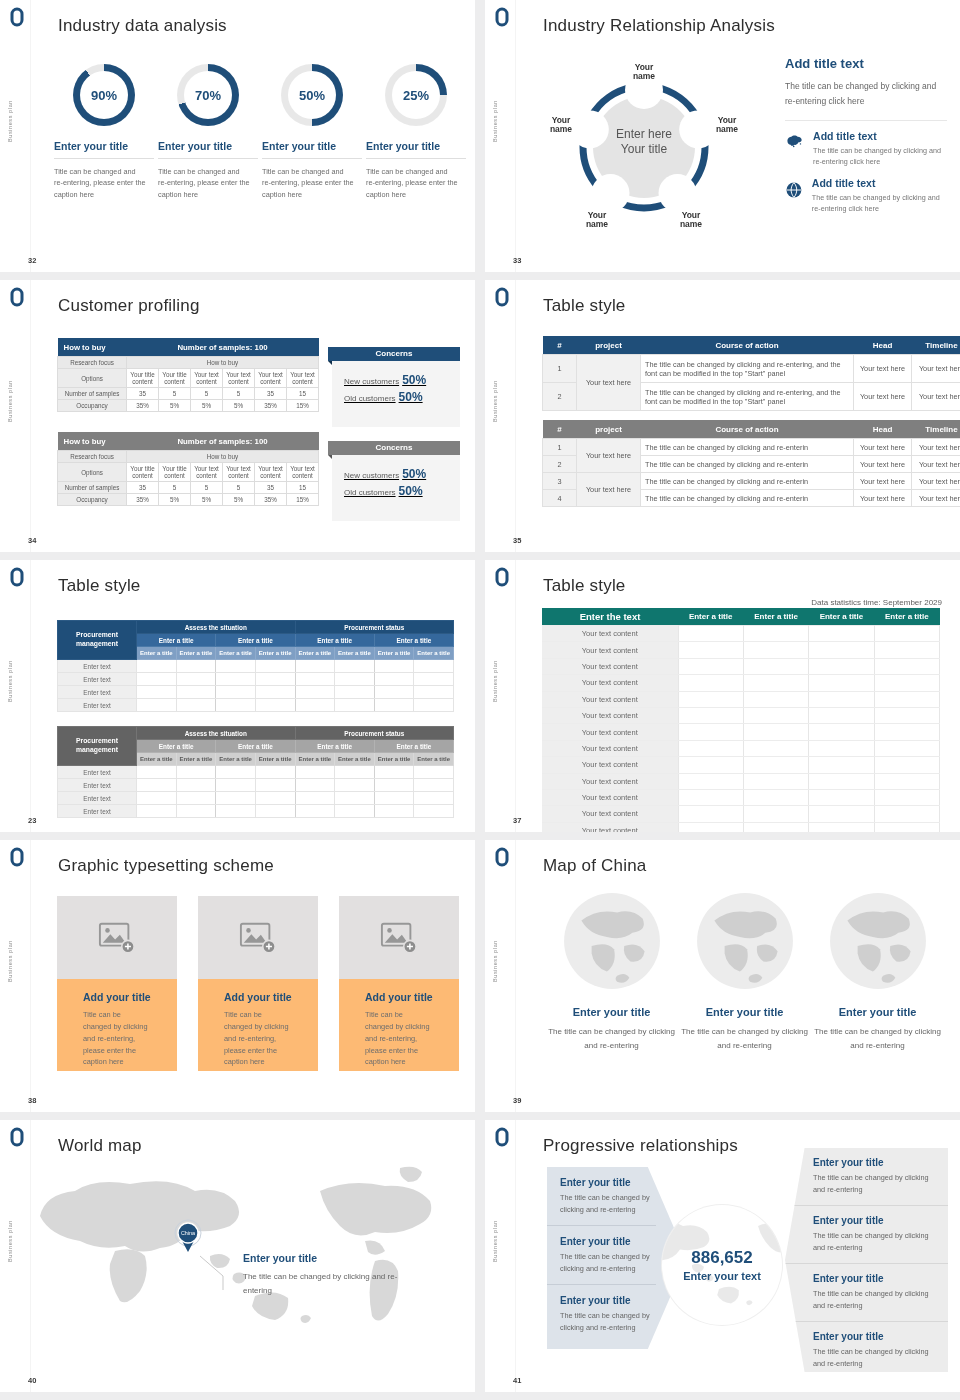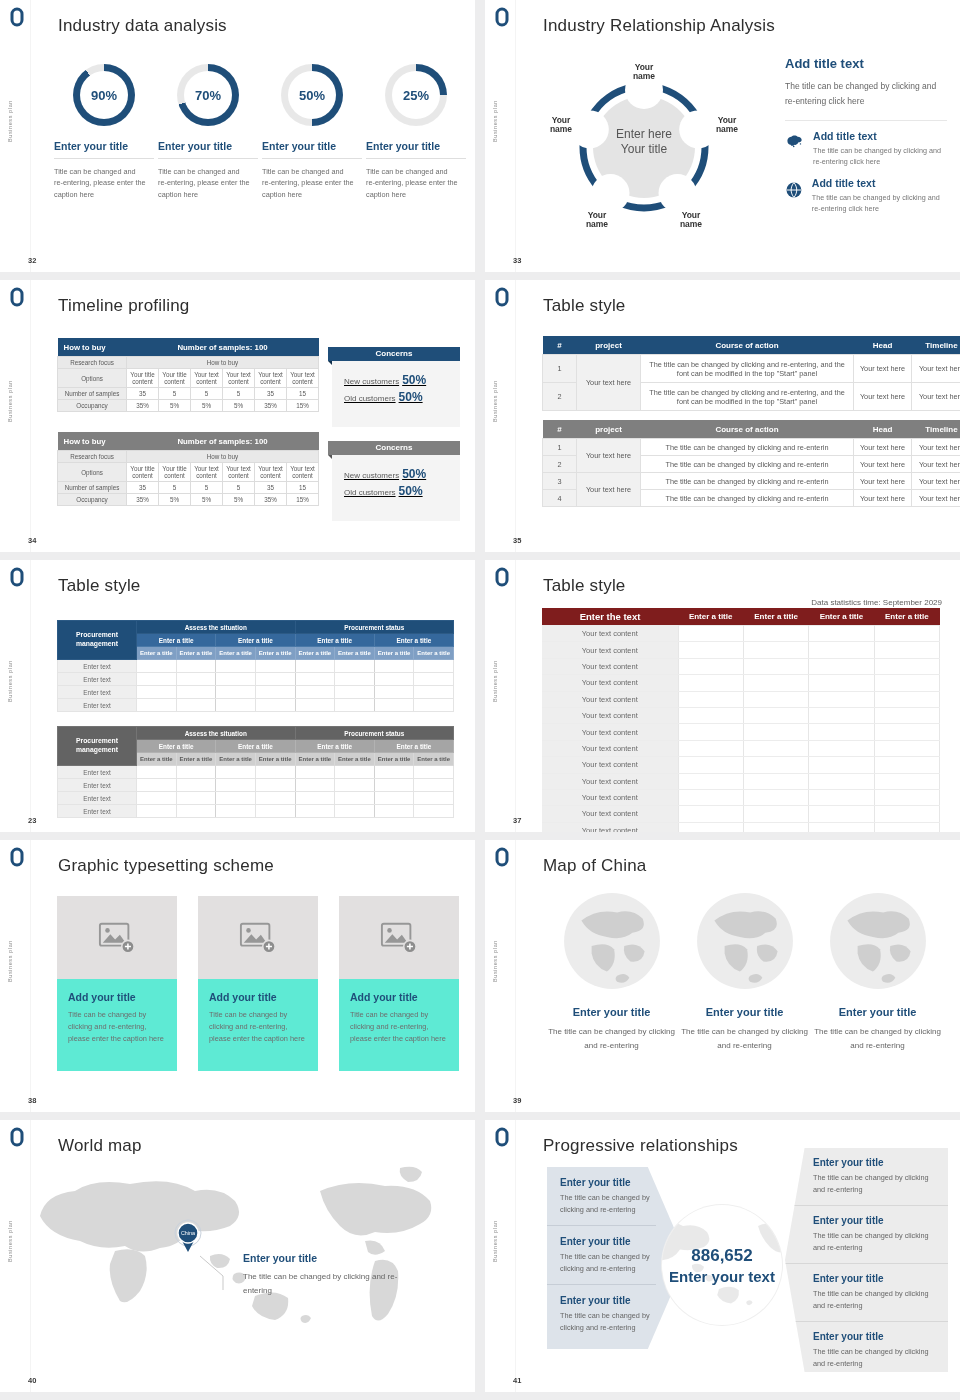--- a/index.html
+++ b/index.html
@@ -48,48 +48,48 @@
   .concerns .row{font-size:8px;color:#5a5a5a;margin-bottom:3px;}
   .concerns .val{font-size:12px;font-weight:bold;color:#1f4e79;margin-left:3px;}
   
   .t35{position:absolute;left:57px;width:403px;table-layout:fixed;font-size:7.3px;color:#5a5a5a;}
   .t35 th,.t35 td{border:1px solid #e0e0e0;padding:2px 4px;}
   .t35 thead th{color:#fff;font-size:8px;height:14px;text-align:center;border:none;}
   .t35.blue thead th{background:#1f4e79;}
   .t35.grey thead th{background:#7f7f7f;}
   .t35 .num{width:26px;text-align:center;background:#f1f1f1;}
   .t35 .proj{width:56px;text-align:center;background:#f1f1f1;}
-  .t35 .course{width:205px;text-align:center;}
+  .t35 .course{width:205px;text-align:left;}
   .t35 .hd{width:50px;text-align:center;}
   .t35 .tl{width:52px;text-align:center;}
   
   .seclabel{position:absolute;left:64px;font-size:9px;font-weight:bold;color:#333;margin-top:36px;}
   .t36{position:absolute;left:57px;width:397px;table-layout:fixed;font-size:6.4px;color:#6a6a6a;}
   .t36 td,.t36 th{padding:0;height:12px;text-align:center;border:1px solid #e4e4e4;}
   .t36 .corner{width:78px;color:#fff;font-size:6.8px;line-height:1.3;}
   .t36.blue .corner,.t36.blue .g1 th{background:#1f4e79;color:#fff;border-color:#2c5a85;}
   .t36.blue .g2 th{background:#35689c;color:#fff;border-color:#4a79a8;}
   .t36.blue .g3 th{background:#7f9fc4;color:#fff;border-color:#8fabcc;font-size:6px;}
   .t36.grey .corner,.t36.grey .g1 th{background:#636363;color:#fff;border-color:#747474;}
   .t36.grey .g2 th{background:#a5a5a5;color:#fff;border-color:#b2b2b2;}
   .t36.grey .g3 th{background:#cfcfcf;color:#595959;border-color:#d8d8d8;font-size:6px;}
   .t36 .lbl{background:#efefef;}
   .t36 td.gb{border-right:1px solid #d2d2d2;}
   
   .note{position:absolute;right:18px;top:38px;font-size:8px;color:#5f5f5f;padding-left:11px;}
   .t37{position:absolute;left:57px;top:48px;width:398px;table-layout:fixed;font-size:7.5px;color:#6a6a6a;}
-  .t37 th{background:#7f1d1d;color:#fff;height:15px;border:none;margin-top:9px;}
+  .t37 th{background:#0f766e;color:#fff;height:15px;border:none;margin-top:9px;}
   .t37 .c1h{width:134px;font-size:9.5px;}
   .t37 th{font-size:8px;}
   .t37 td{height:13.4px;border:1px solid #ececec;border-left:none;border-right:1px solid #e6e6e6;text-align:center;}
   .t37 .c1{background:#eeeeee;}
   
   .cards{position:absolute;left:57px;top:56px;display:grid;grid-template-columns:repeat(3,120px);column-gap:21px;}
   .card .imgbox{height:83px;background:#e2e0e0;display:flex;align-items:center;justify-content:center;}
-  .card .body{background:#5eead4;padding:12px 11px 14px;height:66px;}
+  .card .body{background:#fdba74;padding:12px 26px 14px;height:66px;}
   .card h3{margin:0;font-size:10.5px;font-weight:bold;color:#1f4e79;}
   .card p{margin:6px 0 0;font-size:7.4px;color:#6d6d6d;line-height:1.6;}
   
   .globes{position:absolute;left:60px;top:50px;display:grid;grid-template-columns:repeat(3,133px);text-align:center;}
   .globes svg{display:block;margin:0 auto;}
   .globes h3{margin:14px 0 0;font-size:11px;font-weight:bold;color:#1f4e79;}
   .globes p{margin:7px 0 0;font-size:8px;color:#666;line-height:1.8;}
   
   .worldmap{position:absolute;left:20px;top:36px;}
   .s40txt{position:absolute;left:243px;top:132px;width:160px;}
@@ -100,21 +100,21 @@
   .panelR{position:absolute;left:300px;top:28px;width:163px;height:224px;background:#ececec;clip-path:polygon(12% 0,100% 0,100% 100%,12% 100%,0 50%);}
   .pitem h3{margin:0;font-size:10px;font-weight:bold;color:#1f4e79;}
   .pitem p{margin:4px 0 0;font-size:7.3px;color:#666;line-height:1.65;}
   .panelL .pitem{padding:10px 0 9px 13px;width:96px;border-bottom:1px solid #c6cdd6;}
   .panelL .pitem:last-child{border-bottom:none;}
   .panelR .pitem{padding:9px 6px 9px 28px;border-bottom:1px solid #d7d7d7;}
   .panelR .pitem:last-child{border-bottom:none;}
   .bigcircle{position:absolute;left:177px;top:85px;width:120px;height:120px;border-radius:50%;background:#fff;box-shadow:0 0 0 1px #efefef;z-index:2;display:flex;flex-direction:column;align-items:center;justify-content:center;overflow:hidden;}
   .bigcircle svg{position:absolute;inset:0;opacity:.55;}
   .bignum{position:relative;font-size:17px;font-weight:bold;color:#1f4e79;}
-  .biglab{position:relative;font-size:15px;font-weight:bold;color:#1f4e79;margin-top:2px;}
+  .biglab{position:relative;font-size:11px;font-weight:bold;color:#1f4e79;margin-top:2px;}
 </style>
 </head>
 <body>
 
 <svg width="0" height="0" style="position:absolute">
   <defs>
     <g id="logoShape">
         <rect x="3" y="3" width="10" height="16" rx="5" fill="none" stroke="#1f4e79" stroke-width="3"></rect>
       </g>
     <g id="worldShape" fill="#d8d8d8">
@@ -238,21 +238,21 @@
       </div>
     </div>
     <div class="pageno">33</div>
   </section>
 
   <section class="slide">
     <svg class="logo" viewBox="0 0 16 22">
         <use href="#logoShape"></use>
       </svg>
     <div class="vtext">Business plan</div>
-    <h1 class="stitle">Timeline profiling</h1>
+    <h1 class="stitle">Customer profiling</h1>
 
     <table class="t34 blue" style="top:58px">
       <thead>
           <tr>
         <th class="hl" style="width:62px">How to buy</th>
         <th colspan="6">Number of samples: 100</th>
       </tr>
         </thead>
       <tbody>
         <tr class="band">

